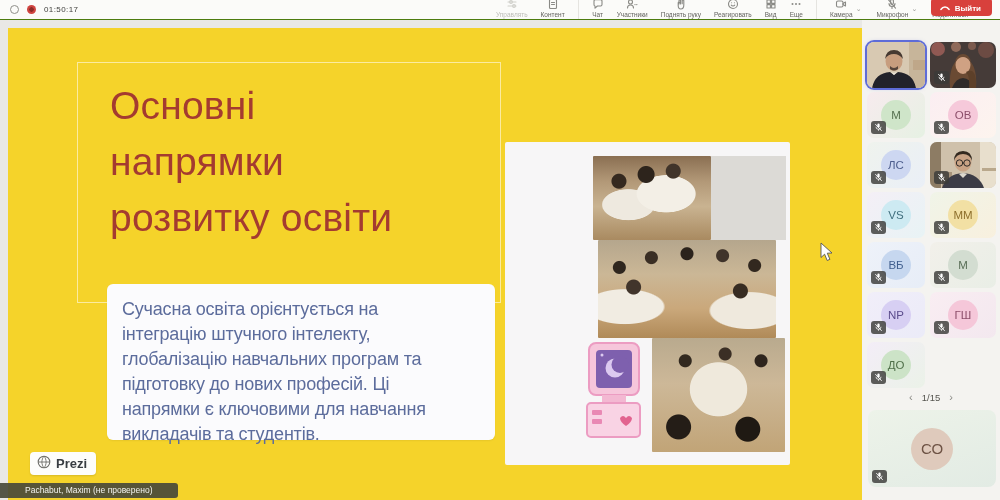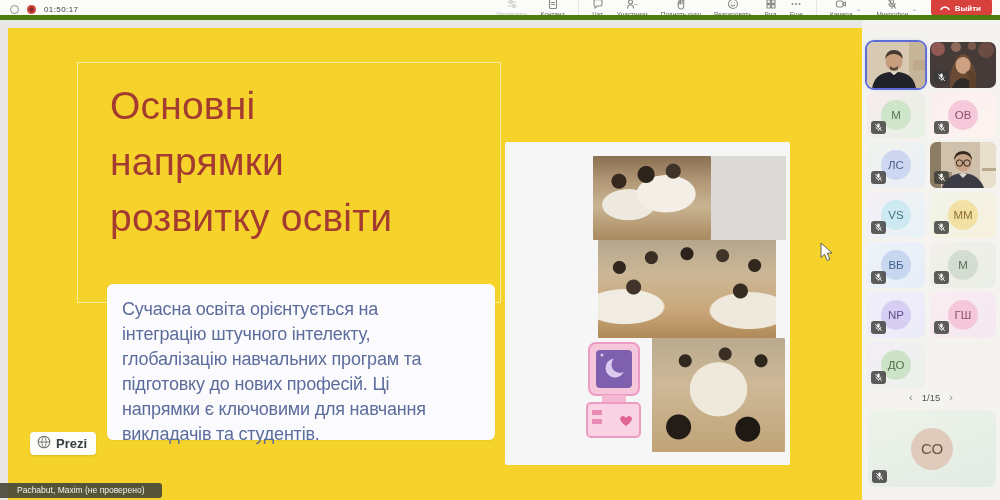--- a/index.html
+++ b/index.html
@@ -2,21 +2,21 @@
 <html><head>
 <meta charset="utf-8">
 <style>
   * { margin:0; padding:0; box-sizing:border-box; }
   html,body { width:1000px; height:500px; overflow:hidden; background:#e9e8e5;
     font-family:"Liberation Sans", sans-serif; }
   #root { position:absolute; left:0; top:0; width:1000px; height:500px; }
 
   
   .toolbar { position:absolute; left:0; top:0; width:1000px; height:20px;
-    background:#fbfbf9; border-bottom:5px solid #4d7c0f; overflow:hidden; z-index:30; }
+    background:#fbfbf9; border-bottom:1px solid #4d7c0f; overflow:hidden; z-index:30; }
   .tb-left { position:absolute; left:10px; top:5px; display:flex; align-items:center; gap:8px; }
   .rec-outline { width:9px; height:9px; border:1.3px solid #8f8f8a; border-radius:50%; }
   .rec-dot { width:9px; height:9px; border-radius:50%;
     background:radial-gradient(circle at 50% 50%, #8e2b28 0 2px, #cf4440 2.5px); }
   .timer { font-size:8px; color:#3f3f3c; letter-spacing:.4px; }
   .tb-buttons { position:absolute; left:496px; top:0; height:20px; display:flex;
     align-items:stretch; gap:13px; }
   .tb-btn { position:relative; display:flex; flex-direction:column; align-items:center;
     justify-content:flex-end; height:20px; cursor:pointer; }
   .tb-btn.grp { border-left:1px solid #e5e4e0; padding-left:13px; }
@@ -77,26 +77,26 @@
      radial-gradient(circle at 25% 20%, #32291f 0 6px, rgba(0,0,0,0) 7px),
      radial-gradient(circle at 55% 14%, #3b2f25 0 6px, rgba(0,0,0,0) 7px),
      radial-gradient(circle at 82% 20%, #2e251d 0 6px, rgba(0,0,0,0) 7px),
      radial-gradient(circle at 20% 78%, #241d17 0 12px, rgba(0,0,0,0) 13px),
      radial-gradient(circle at 72% 80%, #1f1913 0 12px, rgba(0,0,0,0) 13px),
      radial-gradient(ellipse at 50% 45%, #efe9dc 0 30%, rgba(0,0,0,0) 31%),
      linear-gradient(180deg, #b9aa8e 0%, #cdb898 40%, #c1a477 100%); }
   .pinkpc { position:absolute; left:80px; top:200px; width:57px; height:98px; }
   .pinkpc svg { width:100%; height:100%; display:block; }
 
-  .prezi-badge { position:absolute; left:22px; top:404px; height:23px; display:flex;
+  .prezi-badge { position:absolute; left:22px; top:424px; height:23px; display:flex;
     align-items:center; gap:5px; padding:0 9px 0 7px; background:#fdfdfb; border-radius:4px;
     box-shadow:0 1px 2px rgba(0,0,0,.12); cursor:pointer; }
   .prezi-text { font-size:13px; font-weight:bold; color:#383d42; }
   .presenter-label { position:absolute; left:-8px; top:455px; height:15px; line-height:15px;
-    padding:0 17px; background:rgba(72,73,58,.92); color:#f3f3ee; font-size:8.5px;
+    padding:0 25px; background:rgba(72,73,58,.92); color:#f3f3ee; font-size:8.5px;
     border-radius:0 3px 3px 0; white-space:nowrap; }
 
   .cursor { position:absolute; left:820px; top:222px; width:14px; height:20px; z-index:20; }
 
   
   .sidebar { position:absolute; left:862px; top:20px; width:138px; height:480px; background:#f4f3f0; }
   .tiles { position:absolute; left:5px; top:22px; width:130px; display:flex; flex-wrap:wrap;
     gap:4px 5px; }
   .p-tile { position:relative; height:46px; border-radius:7px; overflow:hidden;
     display:flex; align-items:center; justify-content:center; cursor:pointer; background:#eee; }

